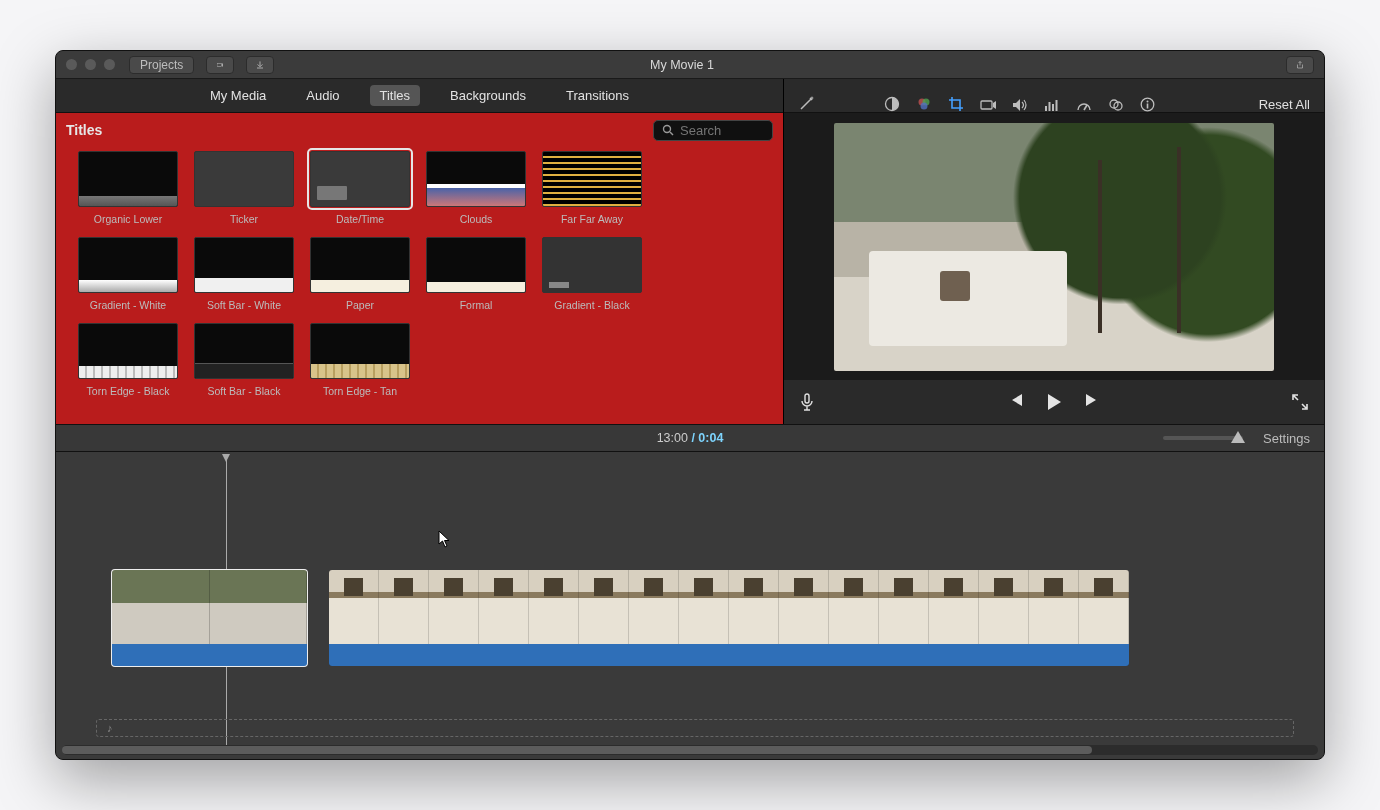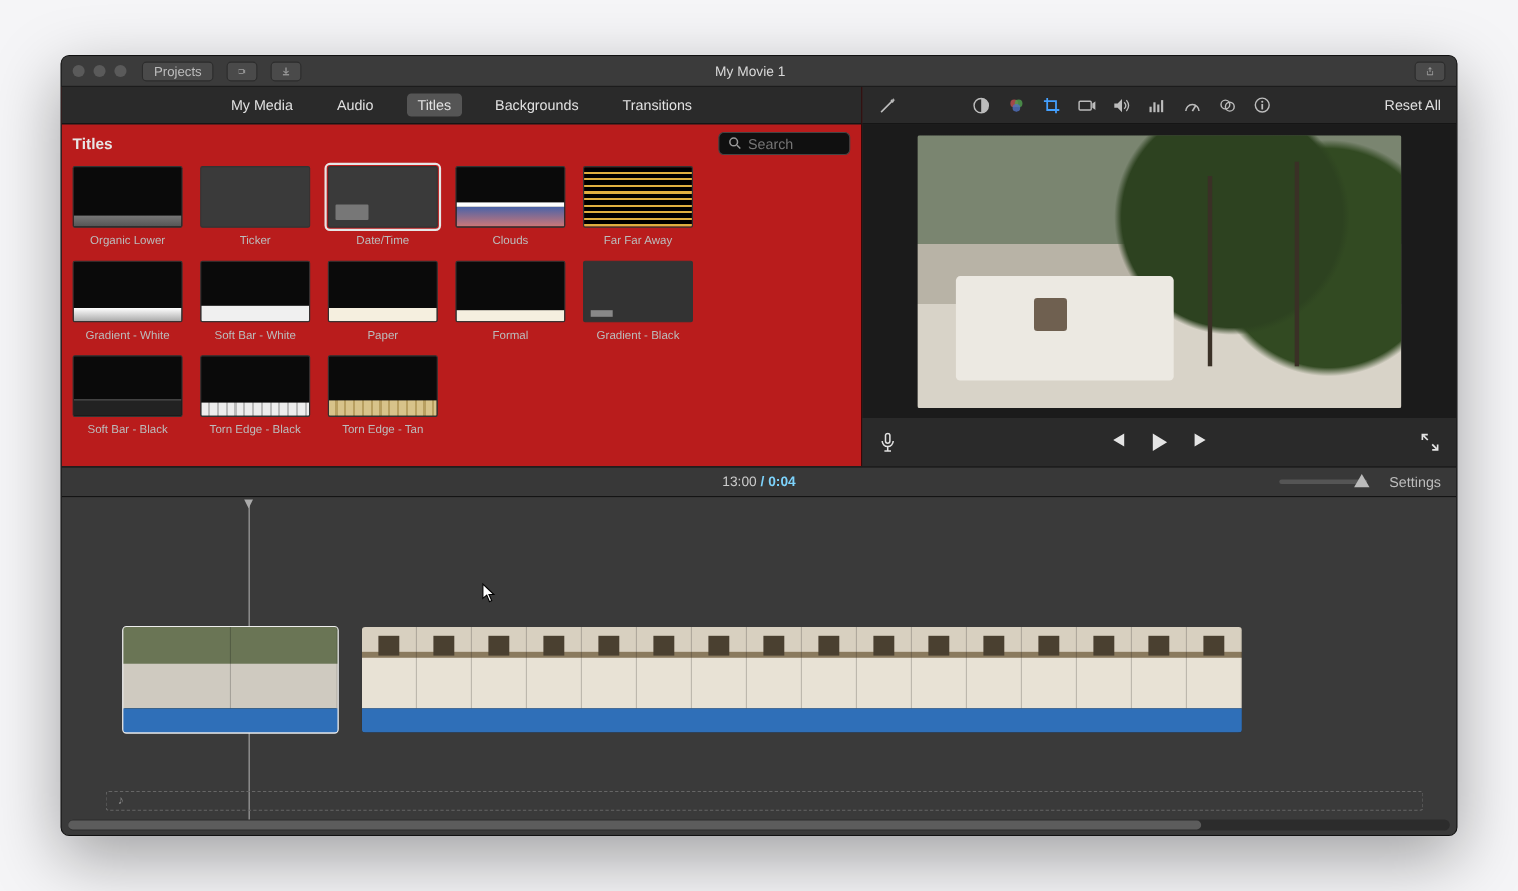--- a/index.html
+++ b/index.html
@@ -19,21 +19,21 @@
   .toprow { display: flex; height: 345px; }
   .left { width: 728px; background: #b91c1c; display: flex; flex-direction: column; border-right: 1px solid #000;}
   .tabs { display: flex; gap: 20px; justify-content: center; align-items: center; height: 34px; background:#2a2a2a; border-bottom:1px solid #111;}
   .tab { color: #e2e2e2; font-size: 13px; padding: 3px 10px; border-radius: 4px; cursor:pointer;}
   .tab.active { background: #555; }
   .subbar { display: flex; align-items: center; height: 34px; padding: 0 10px; }
   .subtitle { color: #e6e6e6; font-weight: 600; font-size: 14px; }
   .searchwrap { margin-left: auto; display: flex; align-items: center; background: #101010; border: 1px solid #444; border-radius: 5px; padding: 2px 8px; gap:6px; width: 120px;}
   .searchwrap input { background: transparent; border: none; color: #888; font-size: 13px; outline: none; width: 80px;}
   .searchwrap .mag { color:#888; font-size:12px;}
-  .grid { flex:1; overflow:auto; padding: 4px 10px;}
+  .grid { flex:1; overflow:auto; padding: 4px 22px;}
   .row { display: flex; gap: 16px; margin-bottom: 12px;}
   .tile { width: 100px; text-align: center; cursor:pointer;}
   .thumb { width: 100px; height: 56px; background: #0a0a0a; border-radius: 2px; border: 1px solid #333; position: relative; overflow:hidden;}
   .thumb.sel { outline: 2px solid #e6e6e6; outline-offset: 1px; }
   .tname { color: #bcbcbc; font-size: 10.5px; margin-top: 6px; white-space: nowrap; overflow:hidden; text-overflow:ellipsis;}
   
   .th-organic::after{content:"";position:absolute;left:0;right:0;bottom:0;height:10px;background:linear-gradient(#777,#555);}
   .th-ticker{background:#3a3a3a;}
   .th-dt{background:#3a3a3a;} .th-dt::after{content:"";position:absolute;left:6px;bottom:6px;width:30px;height:14px;background:#777;border-radius:1px;}
   .th-clouds::after{content:"";position:absolute;left:0;right:0;bottom:0;height:18px;background:linear-gradient(#4a63a8,#c77);border-top:4px solid #fff;}
@@ -41,21 +41,21 @@
   .th-gw::after{content:"";position:absolute;left:0;right:0;bottom:0;height:12px;background:linear-gradient(#fff,#aaa);}
   .th-sbw::after{content:"";position:absolute;left:0;right:0;bottom:0;height:14px;background:#f0f0f0;}
   .th-paper::after{content:"";position:absolute;left:0;right:0;bottom:0;height:12px;background:#f5efdf;}
   .th-formal::after{content:"";position:absolute;left:0;right:0;bottom:0;height:10px;background:#f5efdf;}
   .th-gb{background:#333;} .th-gb::after{content:"";position:absolute;left:6px;bottom:4px;width:20px;height:6px;background:#888;}
   .th-sbb::after{content:"";position:absolute;left:0;right:0;bottom:0;height:14px;background:#222;border-top:1px solid #555;}
   .th-teb::after{content:"";position:absolute;left:0;right:0;bottom:0;height:12px;background:repeating-linear-gradient(90deg,#eee 0 6px,#bbb 6px 8px);}
   .th-tet::after{content:"";position:absolute;left:0;right:0;bottom:0;height:14px;background:repeating-linear-gradient(90deg,#d8c38a 0 6px,#b89f60 6px 8px);}
 
   .right { flex:1; background:#2a2a2a; display:flex; flex-direction:column;}
-  .r-tools { height: 34px; display:flex; align-items:center; padding: 0 14px; gap: 14px; border-bottom:1px solid #111;}
+  .r-tools { height: 34px; display:flex; align-items:flex-end; padding: 0 14px; gap: 14px; border-bottom:1px solid #111;}
   .r-tools .spacer1 { width: 40px;}
   .ricon { color:#bcbcbc; font-size:14px; cursor:pointer; width:18px; text-align:center;}
   .ricon.active { color:#44a0ff;}
   .reset { margin-left:auto; color:#e0e0e0; font-size:13px; cursor:pointer;}
   .wand { font-size:16px; color:#bbb;}
   .preview { flex:1; display:flex; align-items:center; justify-content:center; background:#1b1b1b; position:relative;}
   .canvas { width: 440px; height: 248px; border-radius:2px; overflow:hidden;
     background:
       radial-gradient(circle at 65% 30%, #2d4220 0 30%, transparent 32%),
       radial-gradient(circle at 85% 45%, #324a22 0 25%, transparent 27%),
@@ -194,26 +194,26 @@
               <div class="thumb th-formal"></div>
               <div class="tname">Formal</div>
             </div>
             <div class="tile">
               <div class="thumb th-gb"></div>
               <div class="tname">Gradient - Black</div>
             </div>
           </div>
           <div class="row">
             <div class="tile">
+              <div class="thumb th-teb"></div>
+              <div class="tname">Torn Edge - Black</div>
+            </div>
+            <div class="tile">
               <div class="thumb th-sbb"></div>
               <div class="tname">Soft Bar - Black</div>
-            </div>
-            <div class="tile">
-              <div class="thumb th-teb"></div>
-              <div class="tname">Torn Edge - Black</div>
             </div>
             <div class="tile">
               <div class="thumb th-tet"></div>
               <div class="tname">Torn Edge - Tan</div>
             </div>
           </div>
         </div>
     </div>
 
     <div class="right">

